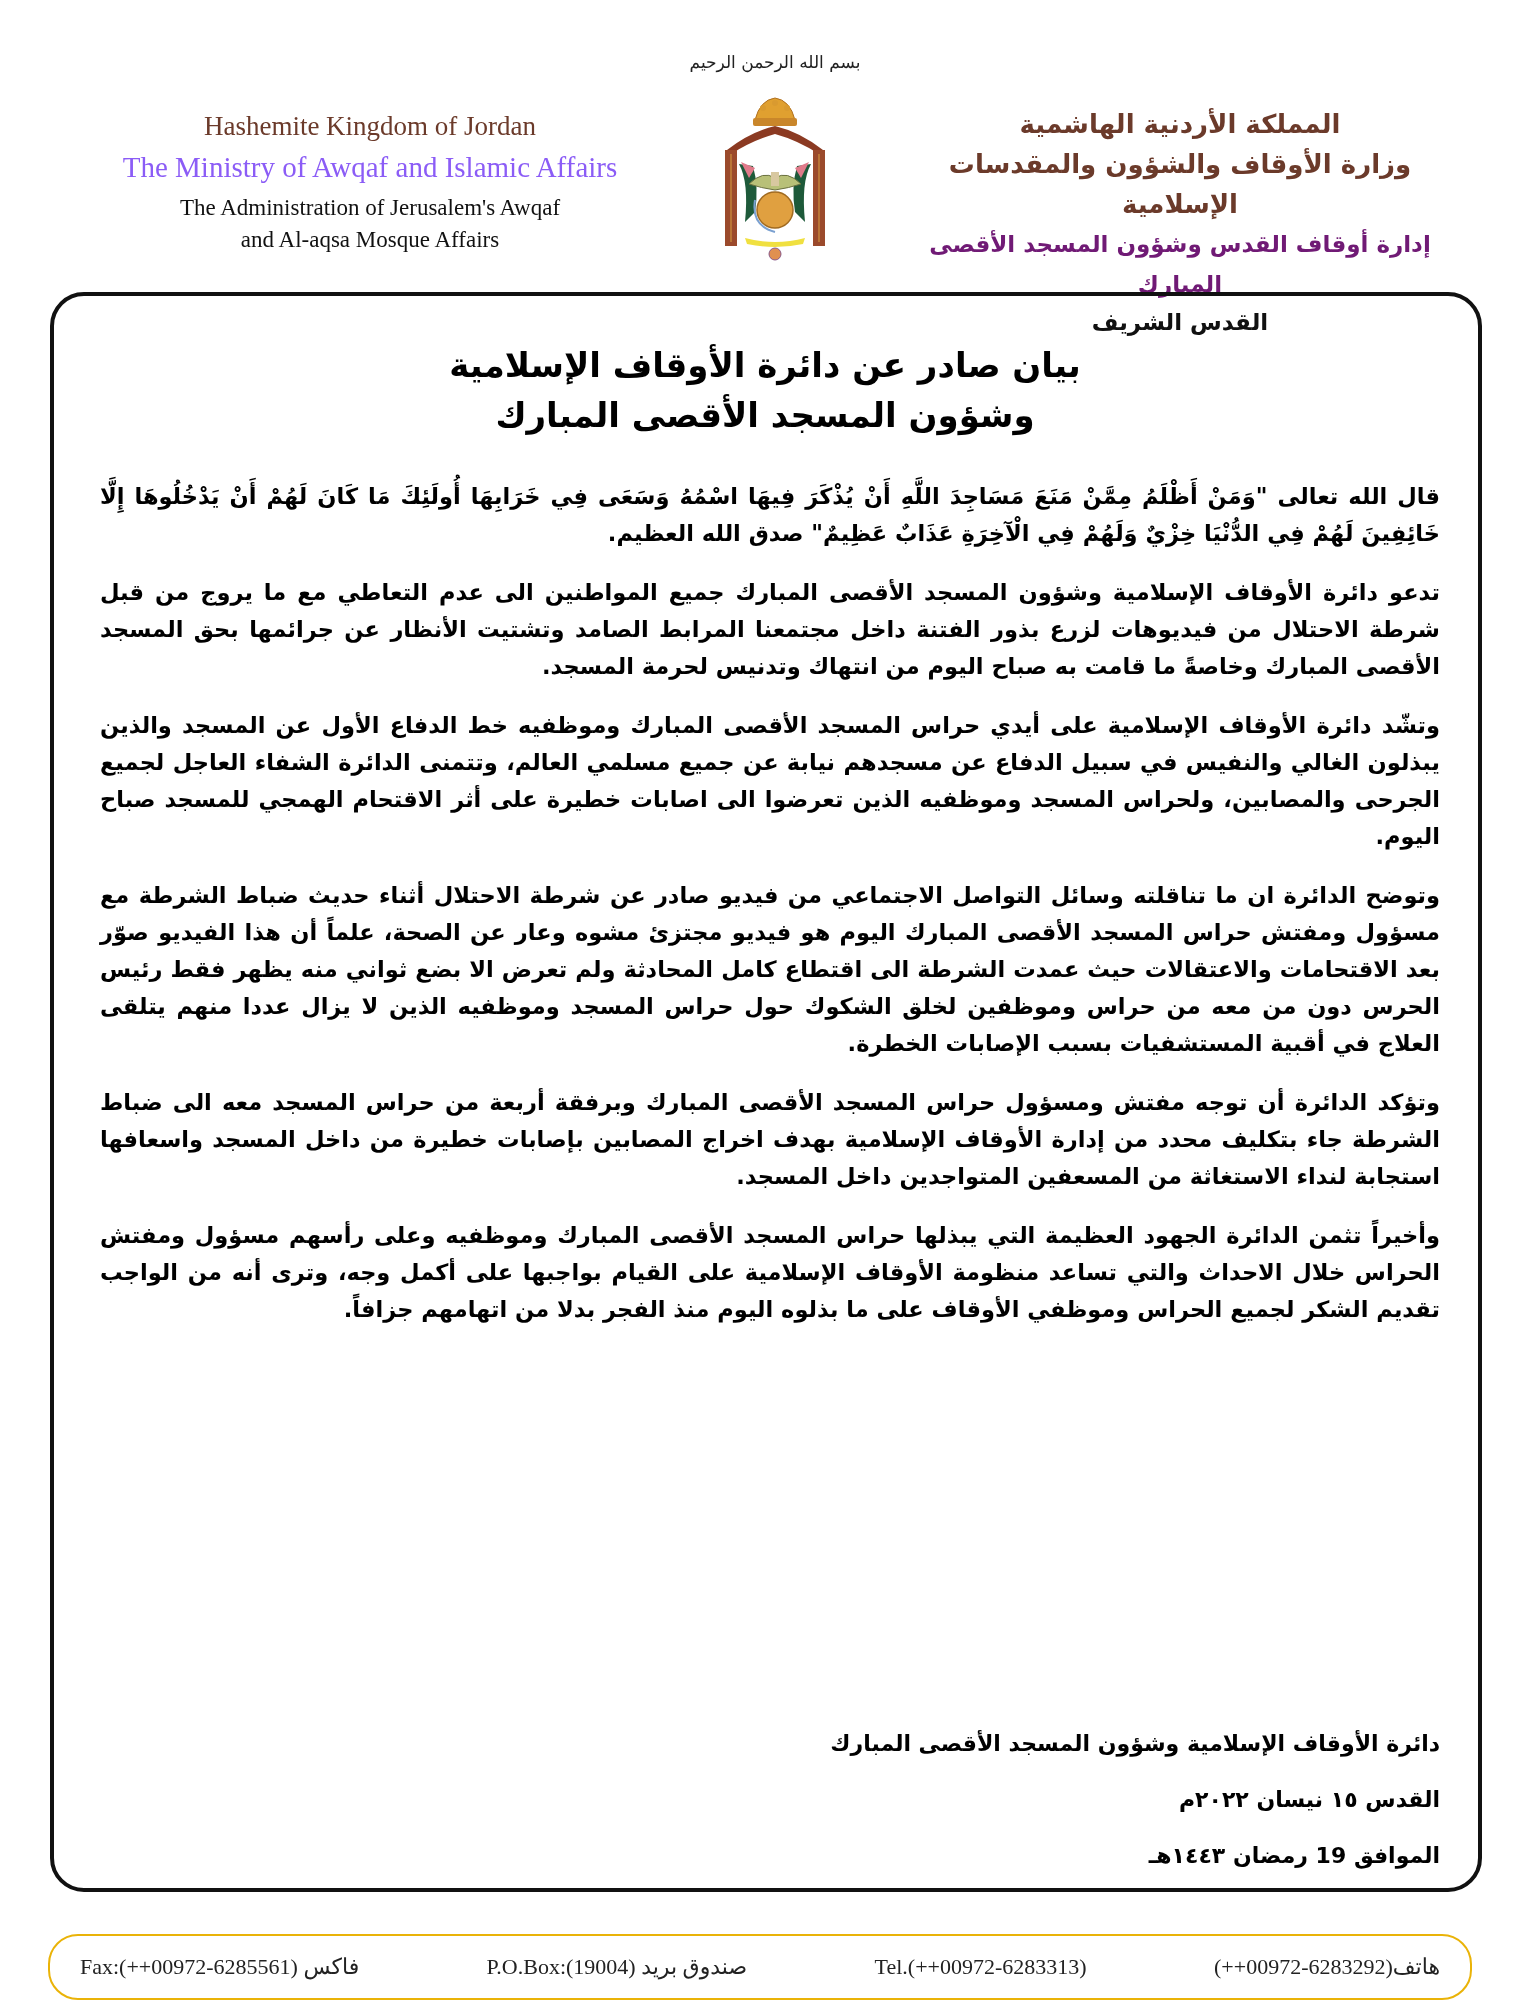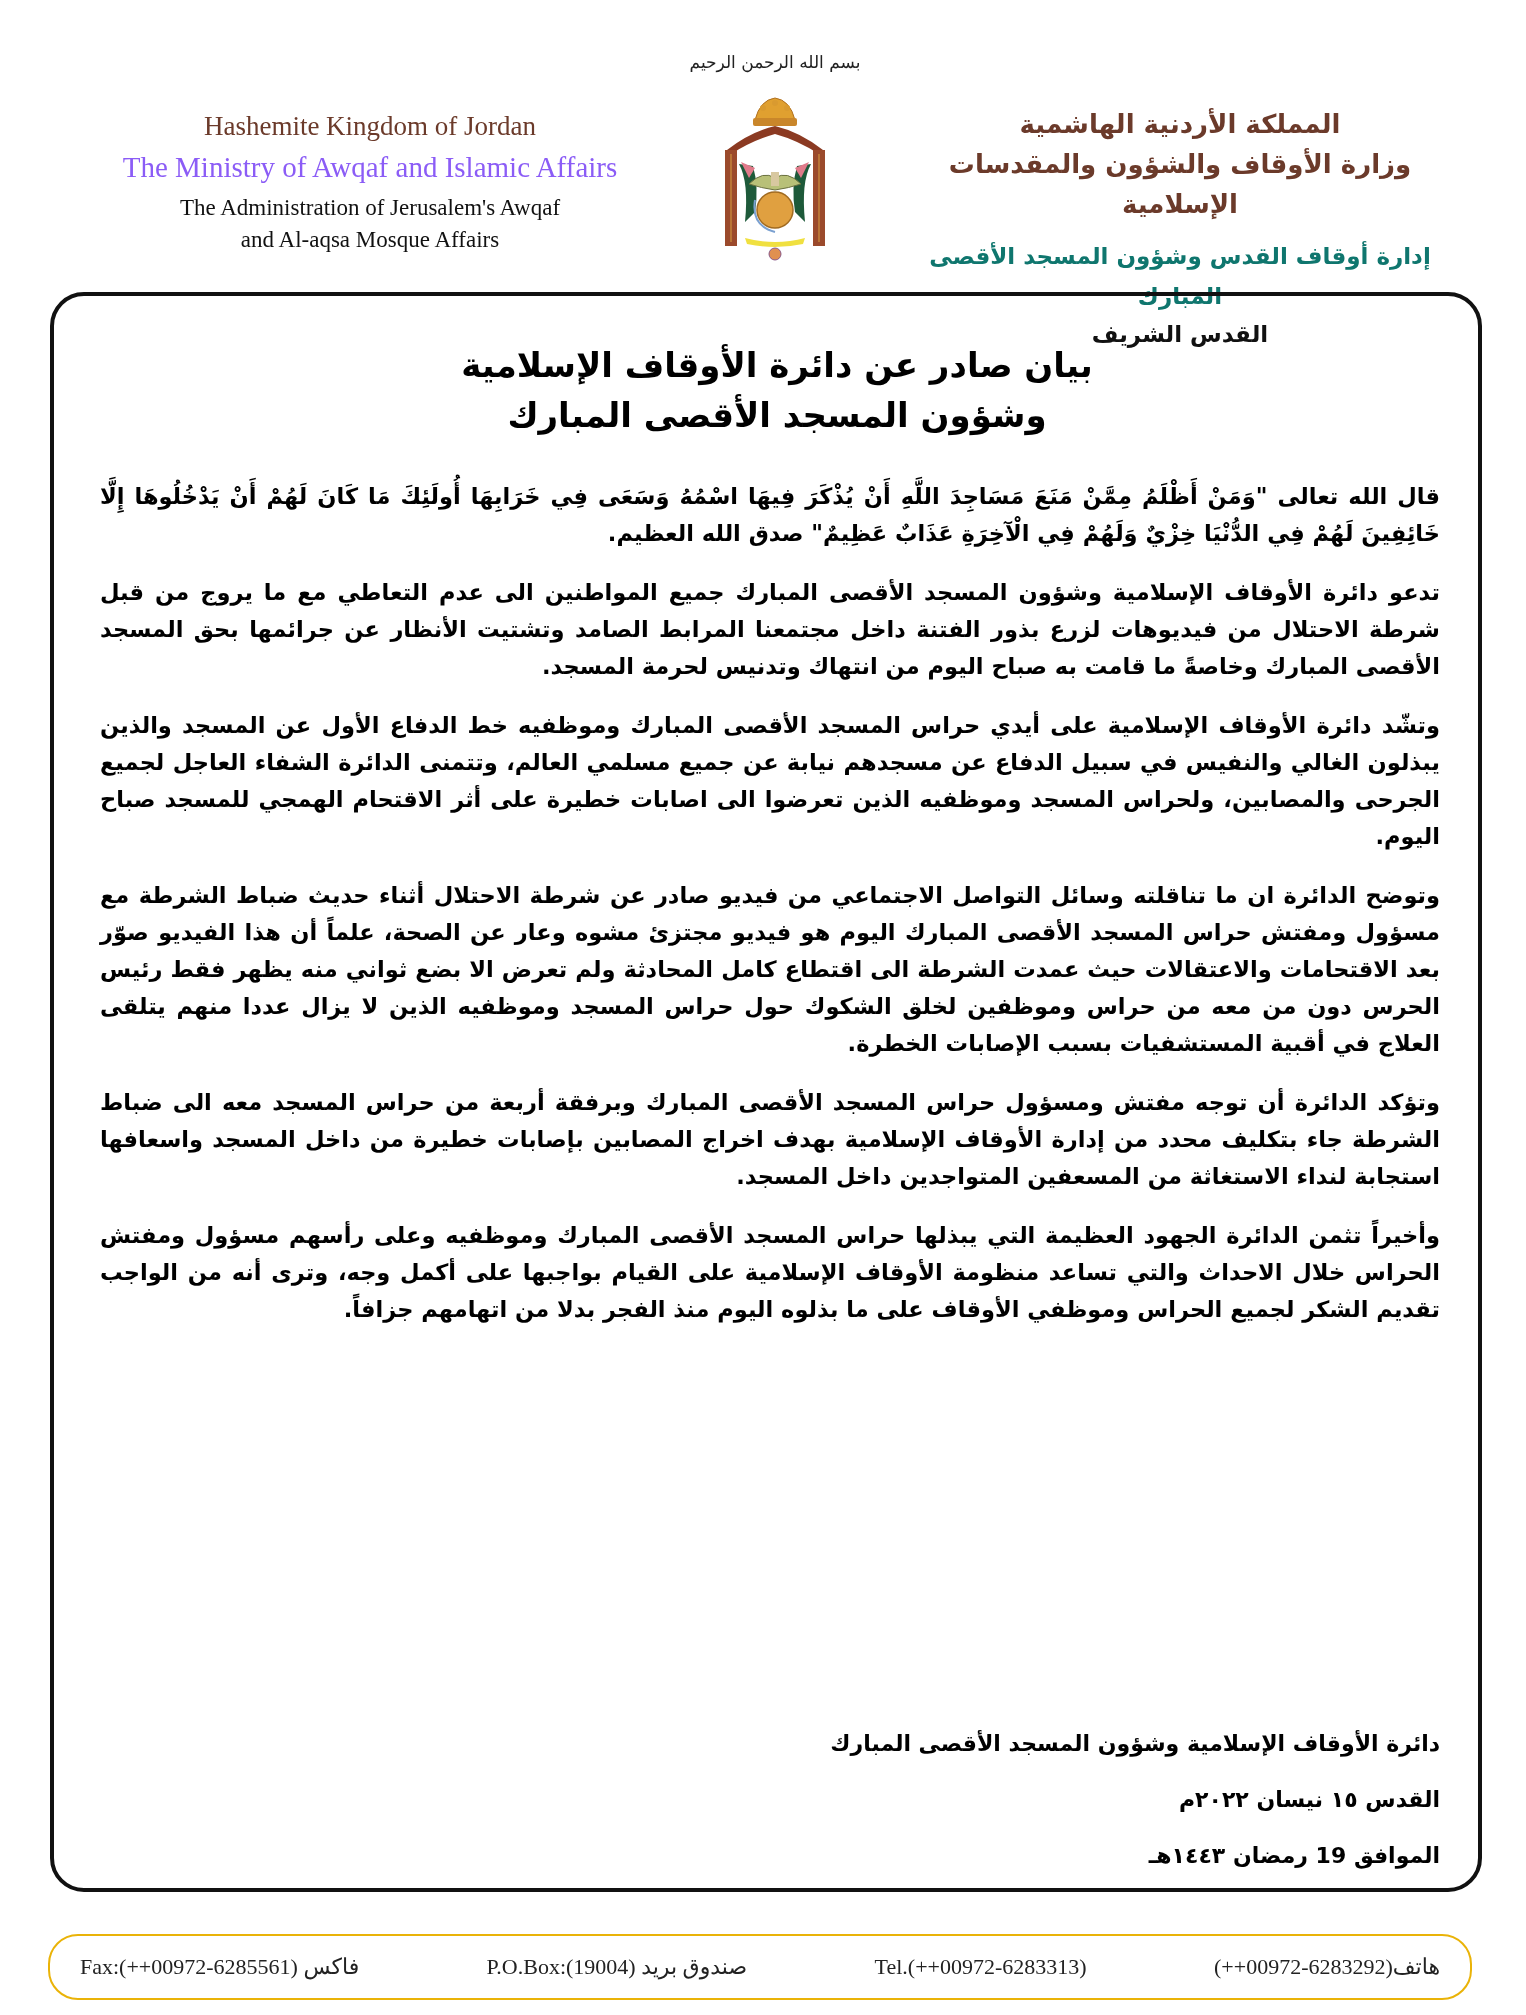--- a/index.html
+++ b/index.html
@@ -12,32 +12,32 @@
     font-family: "Liberation Serif", serif; font-weight: normal; }
   .hdr-en .l1 { font-size: 27px; color: #6b3a2a; line-height: 36px; }
   .hdr-en .l2 { font-size: 29px; color: #8b5cf6; line-height: 46px; }
   .hdr-en .l3 { font-size: 23px; color: #111; line-height: 32px; margin-top: 2px; }
   .hdr-en .l4 { font-size: 23px; color: #111; line-height: 32px; }
 
   .hdr-ar { position: absolute; left: 900px; top: 104px; width: 560px; text-align: center; direction: rtl;
     font-family: "DejaVu Sans", sans-serif; font-weight: bold; }
   .hdr-ar .l1 { font-size: 26px; color: #6b3a2a; line-height: 40px; }
   .hdr-ar .l2 { font-size: 26px; color: #6b3a2a; line-height: 40px; }
-  .hdr-ar .l3 { font-size: 23px; color: #0f766e; line-height: 40px; margin-top: 12px; }
+  .hdr-ar .l3 { font-size: 23px; color: #701a75; line-height: 40px; margin-top: 0; }
   .hdr-ar .l4 { font-size: 23px; color: #111; line-height: 36px; }
 
   .basmala { position: absolute; left: 660px; top: 52px; width: 230px; text-align: center; direction: rtl;
     font-family: "DejaVu Serif", serif; font-size: 17px; color: #222; }
   .emblem { position: absolute; left: 715px; top: 92px; width: 120px; height: 170px; }
 
   
   .frame { position: absolute; left: 50px; top: 292px; width: 1432px; height: 1600px;
     border: 4px solid #111; border-radius: 34px; box-sizing: border-box; }
 
-  .title { position: absolute; left: 212px; top: 340px; width: 1130px; text-align: center; direction: rtl;
+  .title { position: absolute; left: 200px; top: 340px; width: 1130px; text-align: center; direction: rtl;
     font-family: "DejaVu Sans", sans-serif; font-weight: bold; font-size: 34px; line-height: 50px; color: #000; }
 
   .body-text { position: absolute; left: 100px; top: 478px; width: 1340px; direction: rtl;
     font-family: "DejaVu Sans", sans-serif; font-weight: bold; font-size: 22.5px; line-height: 37px;
     text-align: justify; text-align-last: right; color: #000; }
   .body-text p { margin: 0 0 22px 0; }
 
   .signoff { position: absolute; left: 700px; top: 1716px; width: 740px; direction: rtl; text-align: right;
     font-family: "DejaVu Sans", sans-serif; font-weight: bold; font-size: 22px; color: #000; }
   .signoff div { line-height: 56px; }

